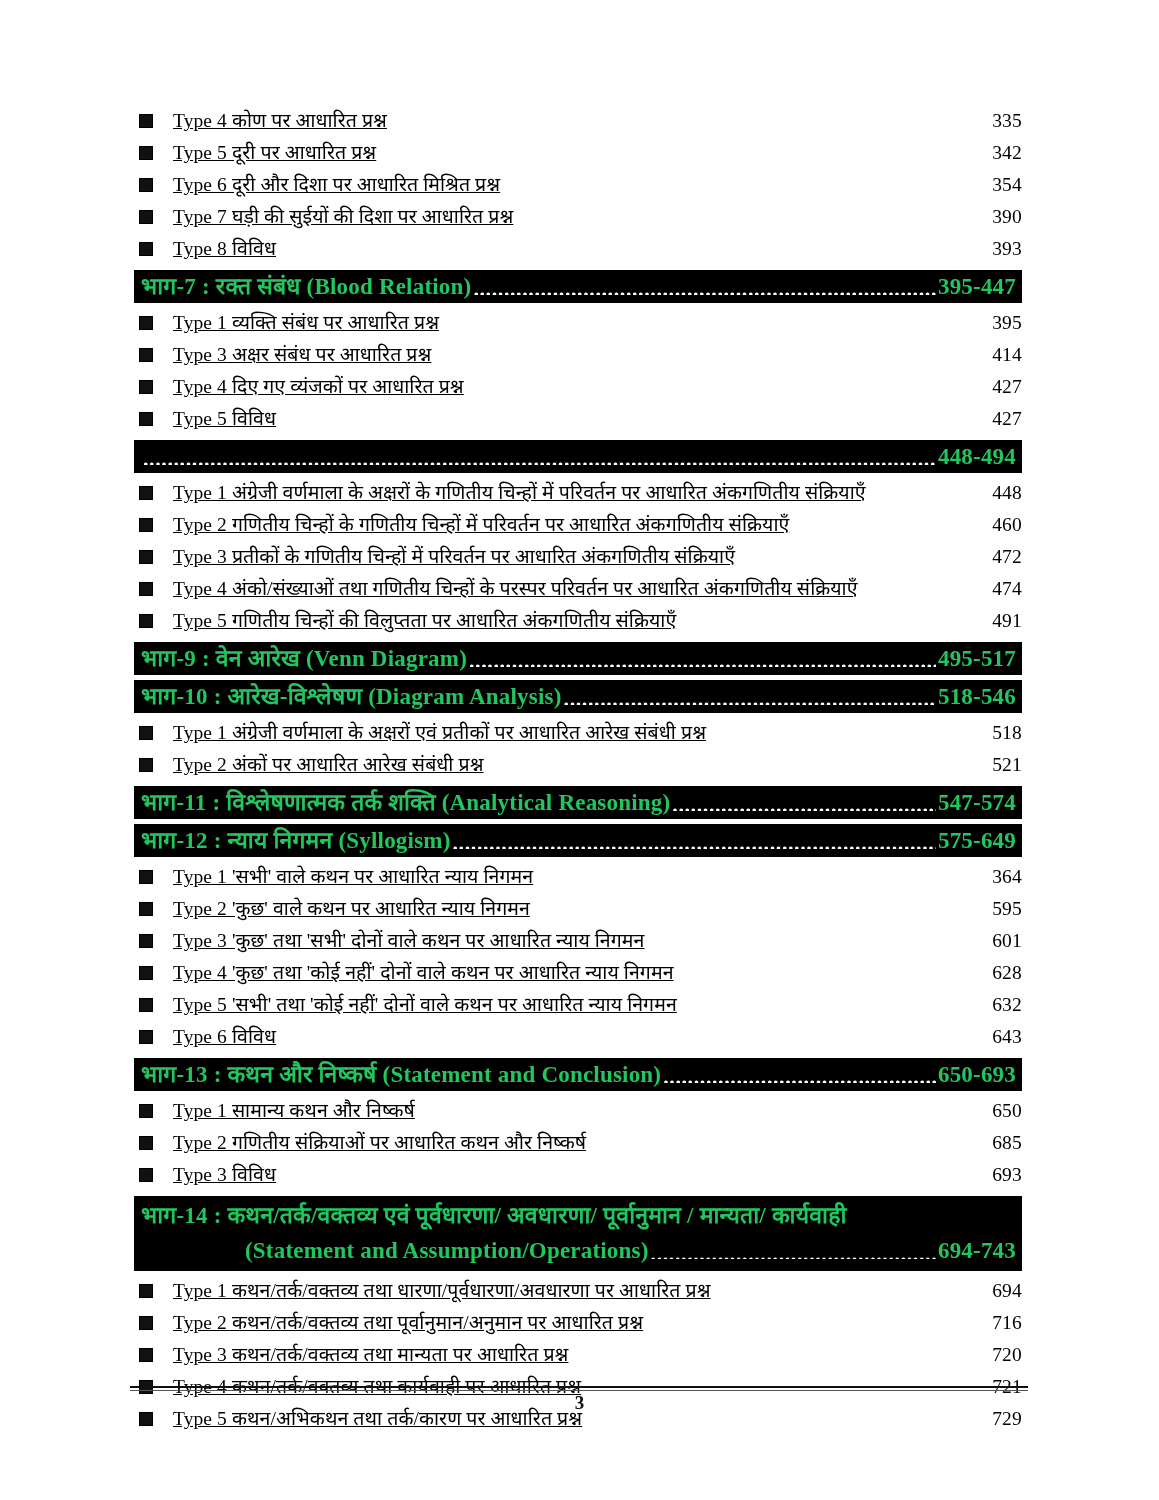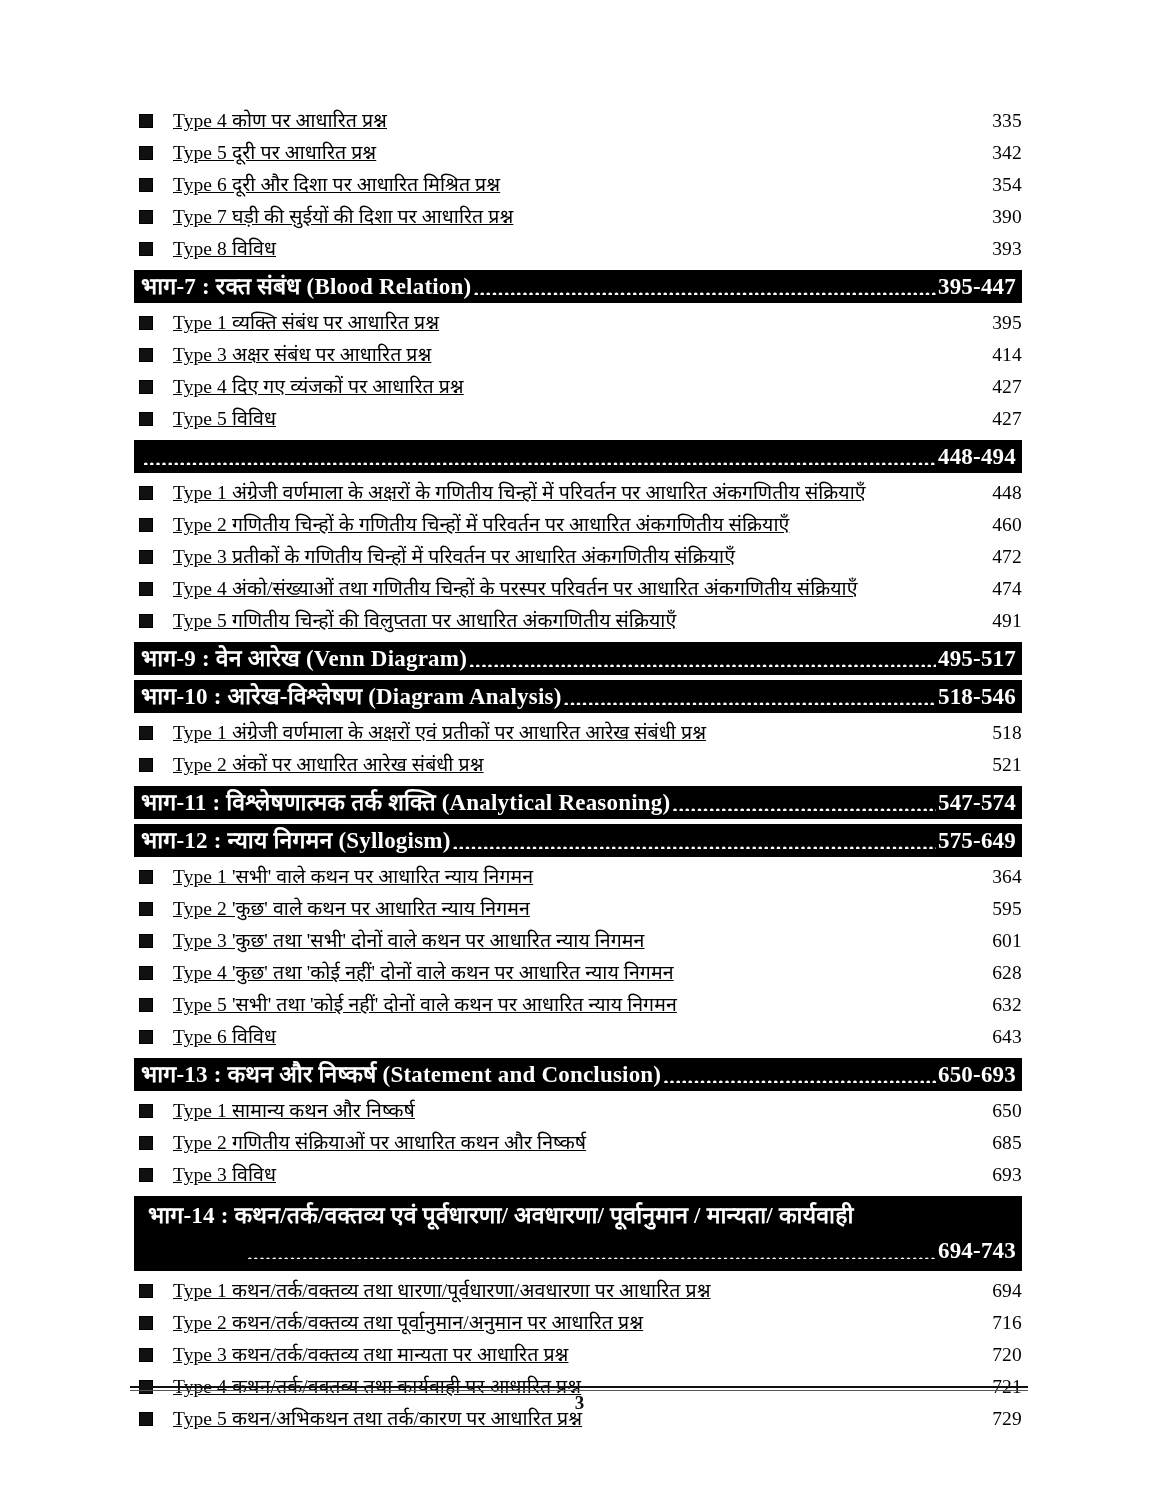--- a/index.html
+++ b/index.html
@@ -69,21 +69,21 @@
   .entry .epage {
     flex: 0 0 auto;
     text-align: center;
     padding-left: 1px;
     letter-spacing: 0.2px;
   }
 
   
   .part {
     background: #000000;
-    color: #ffffff;
+    color: #22c55e;
     margin: 5px 0 4px 0;
     padding: 0 6px 0 7px;
     box-sizing: border-box;
     width: 888px;
     font-weight: bold;
     font-size: 23px;
   }
   .part .pline {
     display: flex;
     align-items: baseline;
@@ -116,21 +116,20 @@
     flex: 0 0 auto;
     letter-spacing: 0.2px;
   }
   .part.two-line {
     padding-top: 2px;
     padding-bottom: 3px;
   }
   .part.two-line .pline.l1 {
     height: 35px;
     line-height: 35px;
-    margin-left: 7px;
   }
   .part.two-line .pline.l2 {
     height: 35px;
     line-height: 35px;
     padding-left: 104px;
   }
   .part.two-line .pline.l1 .ptitle {
     flex: 1 1 auto;
   }
 
@@ -357,20 +356,21 @@
         <span class="bullet"></span>
         <span class="etitle">Type 3 विविध</span>
         <span class="leader"></span>
         <span class="epage">693</span>
       </div>
       <div class="part two-line">
         <div class="pline l1">
           <span class="ptitle">भाग-14 : कथन/तर्क/वक्तव्य एवं पूर्वधारणा/ अवधारणा/ पूर्वानुमान / मान्यता/ कार्यवाही</span>
         </div>
         <div class="pline l2">
+          <span class="ptitle">(Statement and Assumption/Operations)</span>
           <span class="pleader"></span>
           <span class="ppage">694-743</span>
         </div>
       </div>
       <div class="entry">
         <span class="bullet"></span>
         <span class="etitle">Type 1 कथन/तर्क/वक्तव्य तथा धारणा/पूर्वधारणा/अवधारणा पर आधारित प्रश्न</span>
         <span class="leader"></span>
         <span class="epage">694</span>
       </div>

